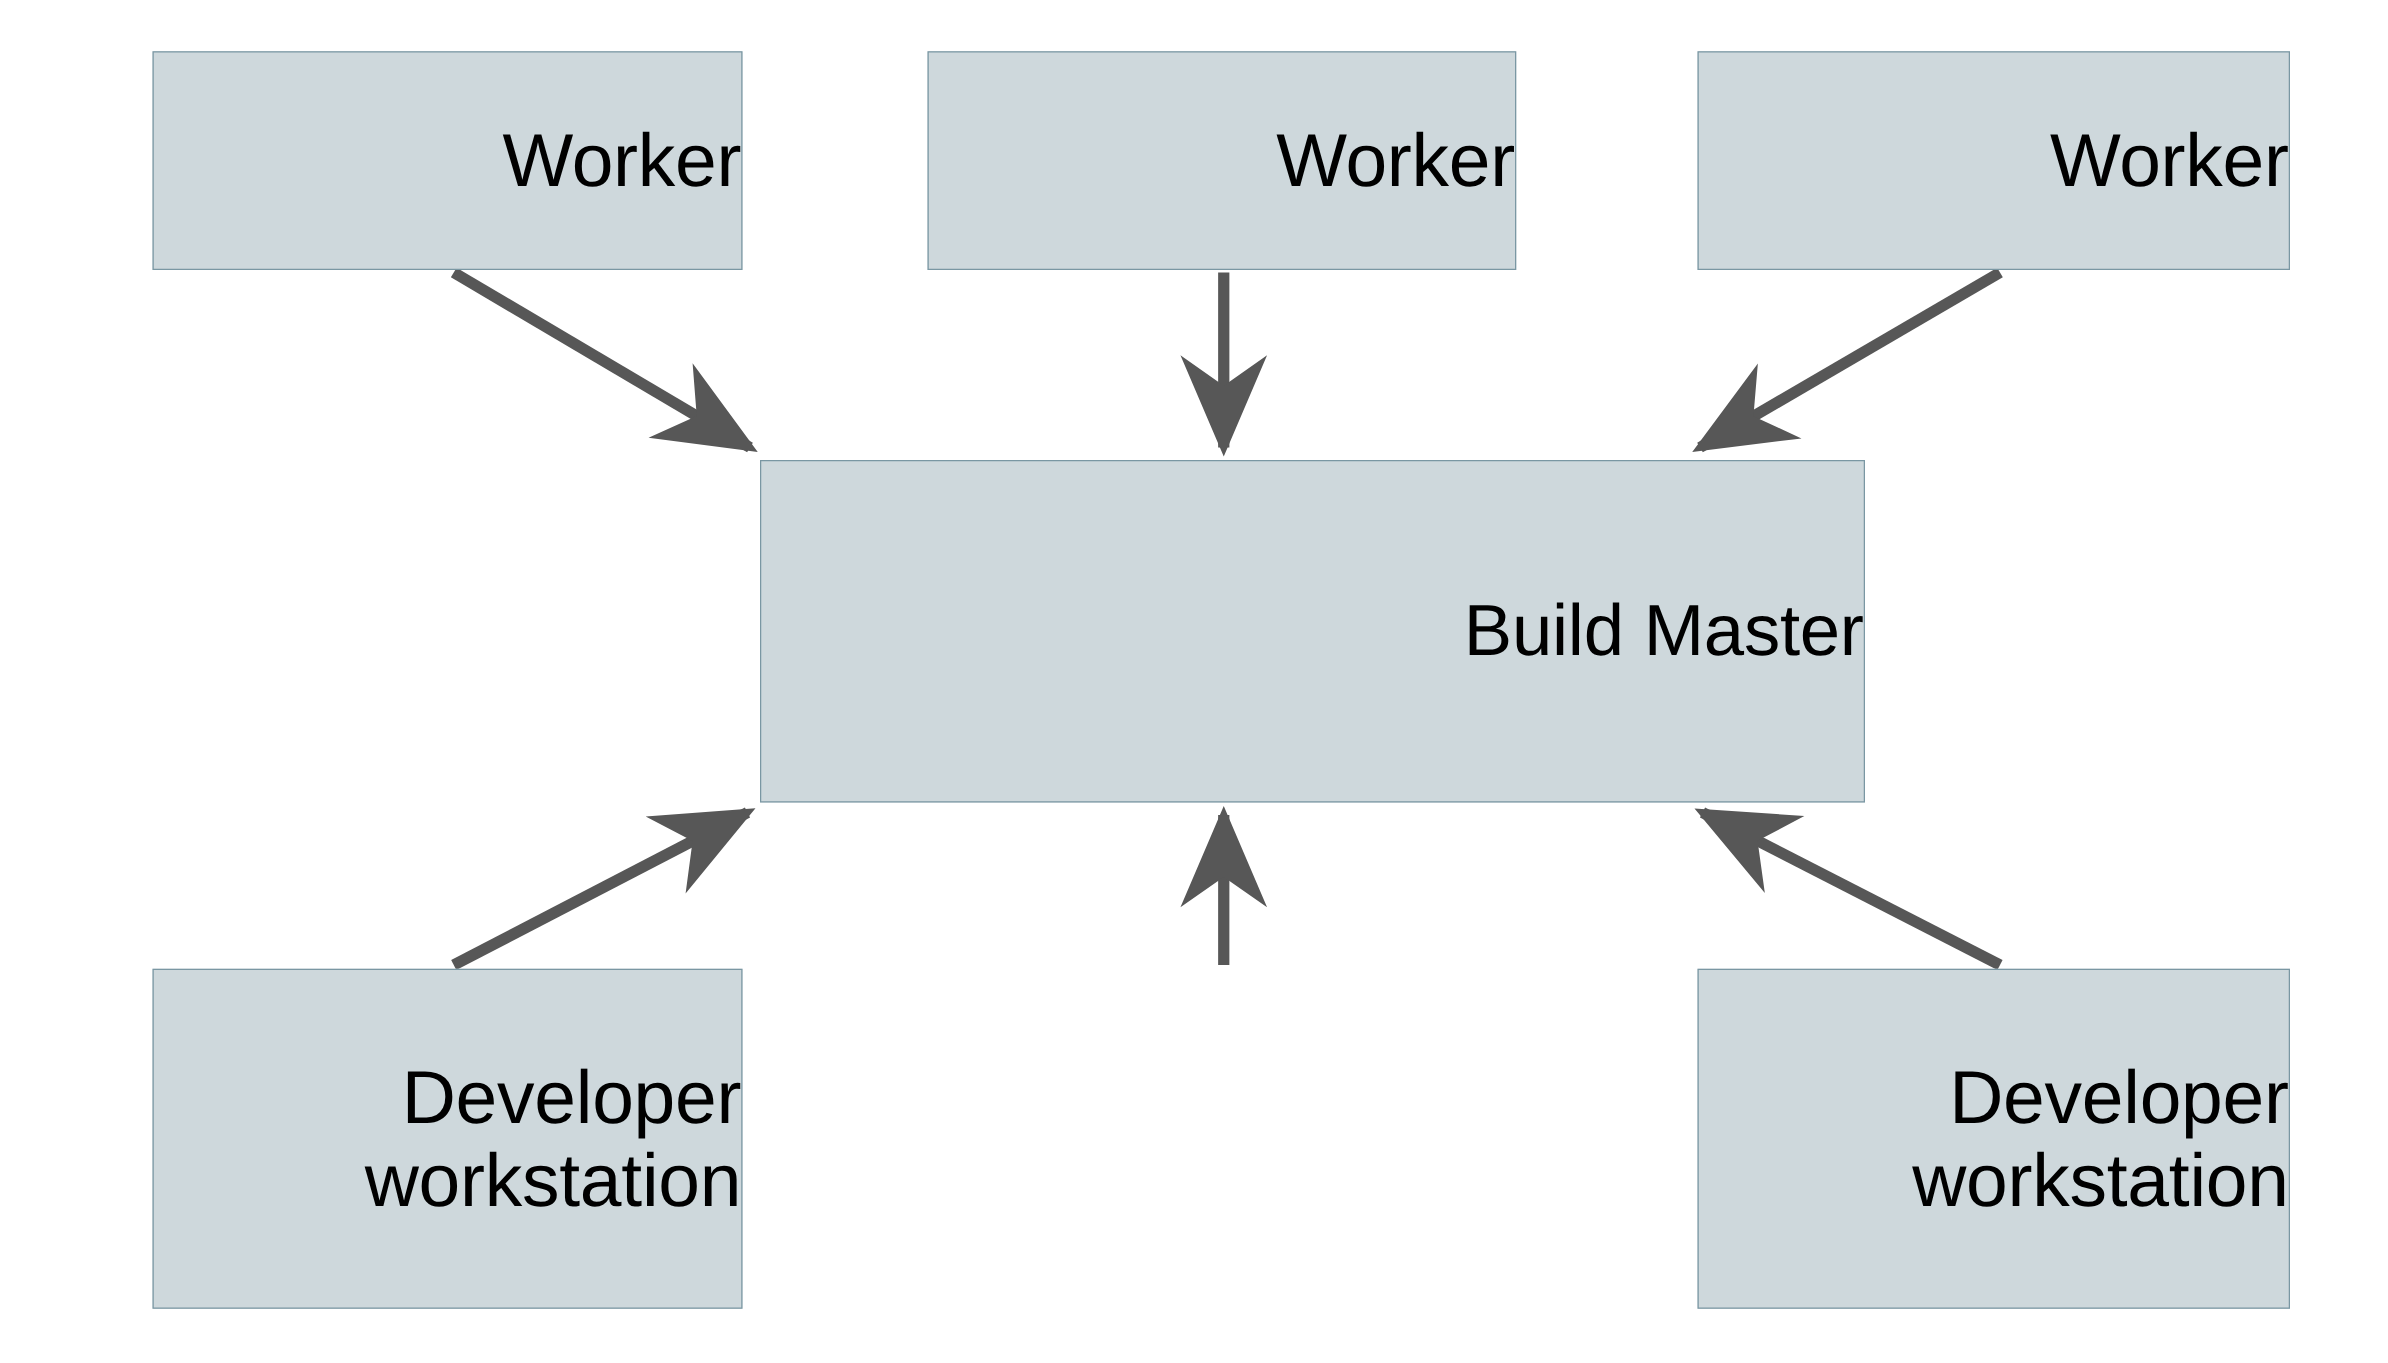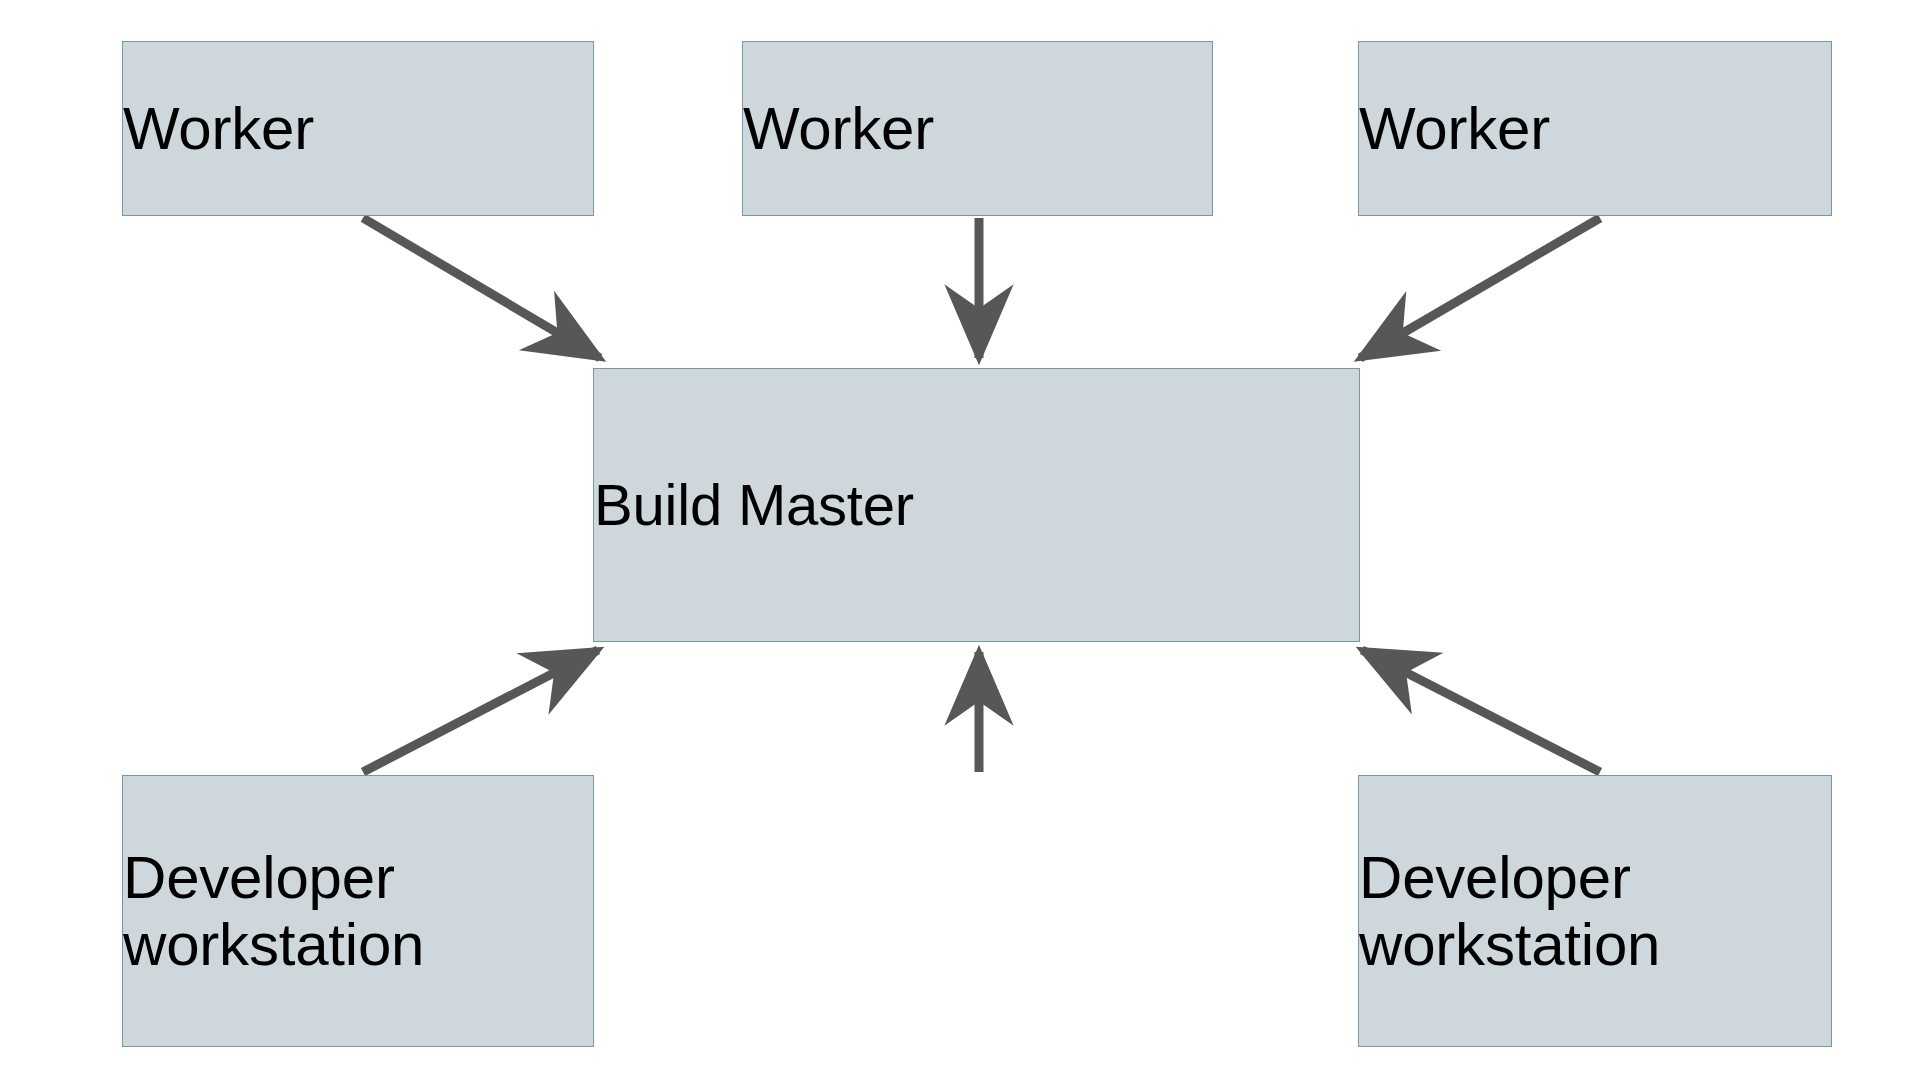--- a/index.html
+++ b/index.html
@@ -26,40 +26,40 @@
     pointer-events: none;
   }
   .node {
     position: absolute;
     box-sizing: border-box;
     background: #ced8dc;
     border: 1.6px solid #7a97a3;
     display: flex;
     align-items: center;
     justify-content: center;
-    text-align: left;
+    text-align: right;
     color: #000000;
     line-height: 1.12;
     white-space: pre-line;
     font-weight: 400;
     letter-spacing: -0.2px;
   }
   .node-label {
     display: block;
     width: 100%;
     white-space: pre-line;
   }
 
   
   #node-worker-1 { left: 122px;  top: 41px;  width: 472px; height: 175px; font-size: 60px; }
   #node-worker-2 { left: 742px;  top: 41px;  width: 471px; height: 175px; font-size: 60px; }
   #node-worker-3 { left: 1358px; top: 41px;  width: 474px; height: 175px; font-size: 60px; }
 
   
-  #node-build-master { left: 593px; top: 368px; width: 767px; height: 274px; font-size: 58px; }
+  #node-build-master { left: 608px; top: 368px; width: 884px; height: 274px; font-size: 58px; }
 
   
   #node-dev-ws-1  { left: 122px;  top: 775px; width: 472px; height: 272px; font-size: 60px; }
   #node-ci-server { left: 742px;  top: 775px; width: 471px; height: 272px; font-size: 58px; }
   #node-dev-ws-2  { left: 1358px; top: 775px; width: 474px; height: 272px; font-size: 60px; }
 </style>
 </head>
 <body>
 
 <div id="canvas">

